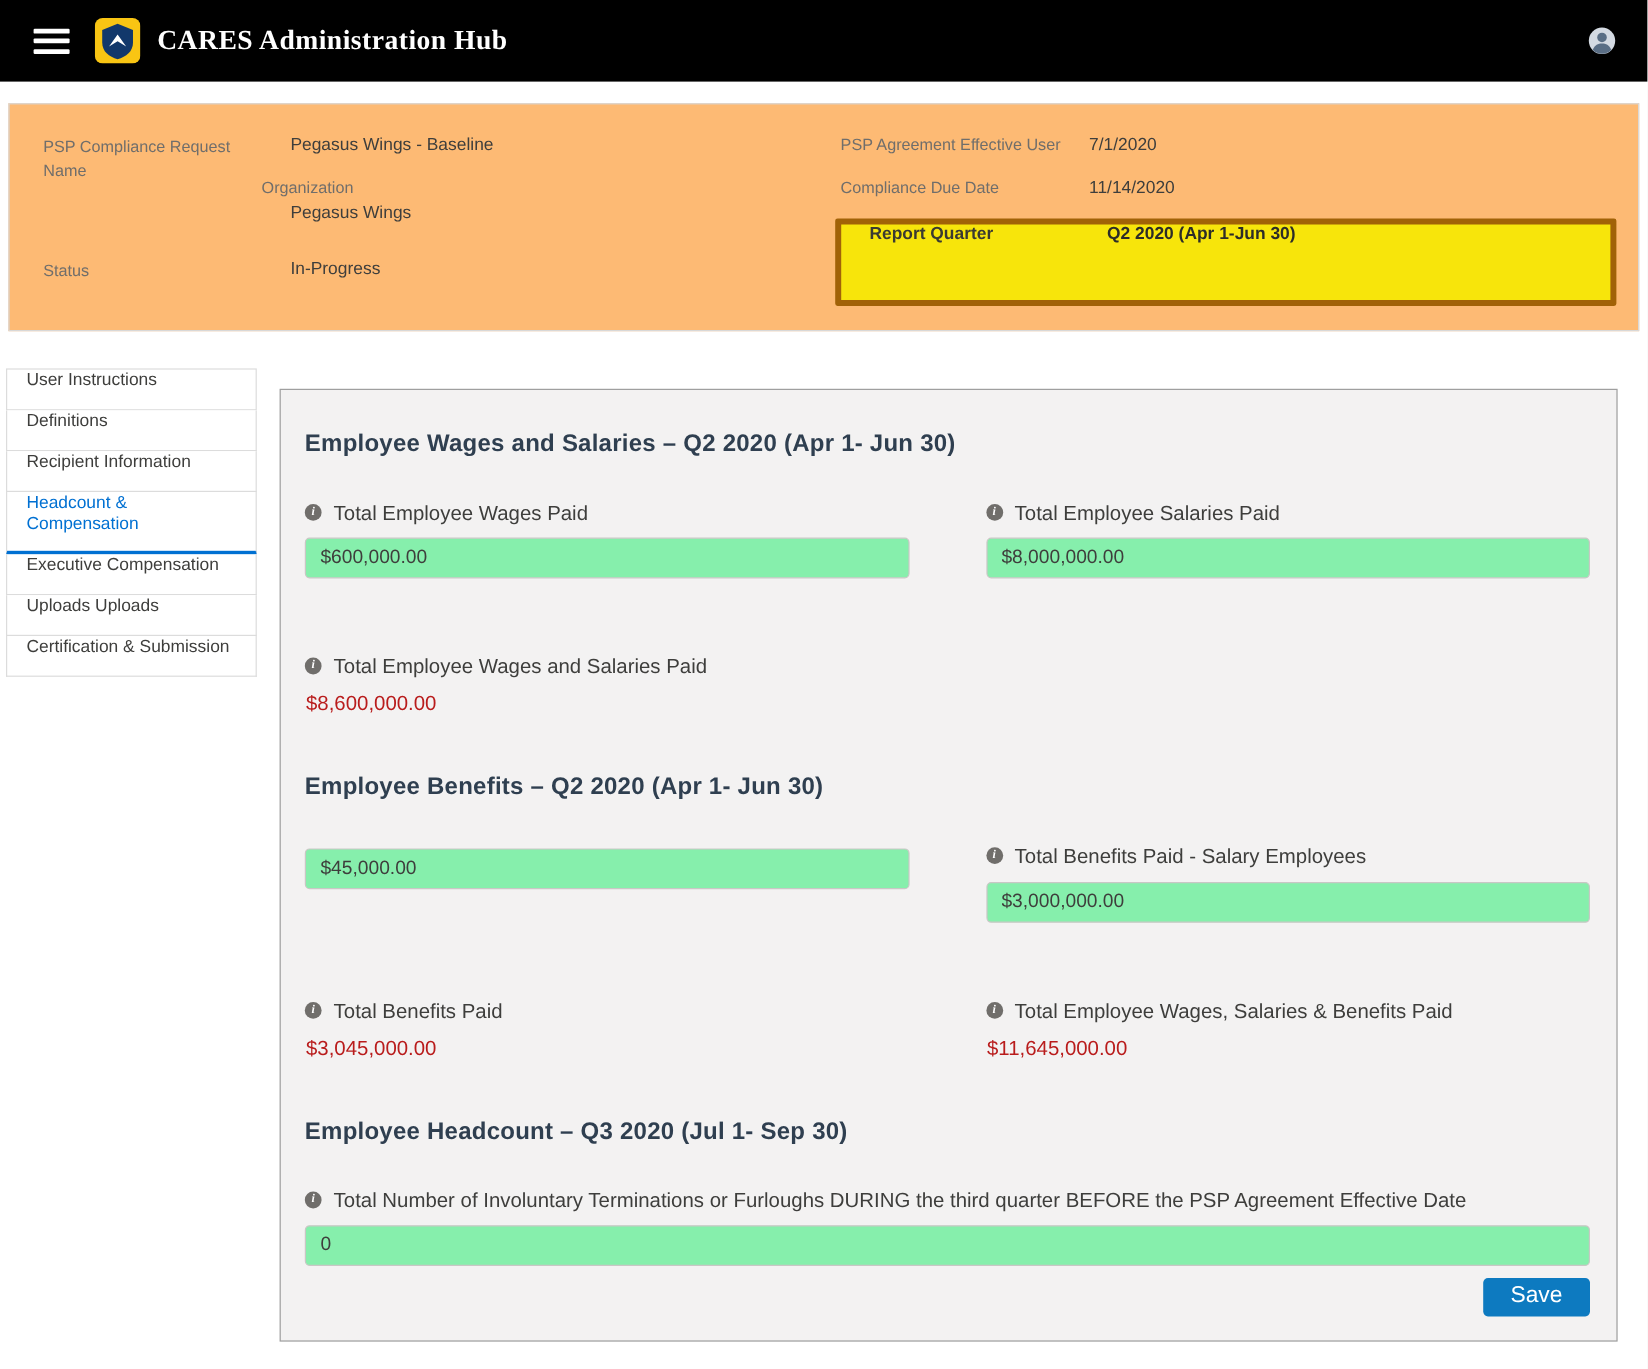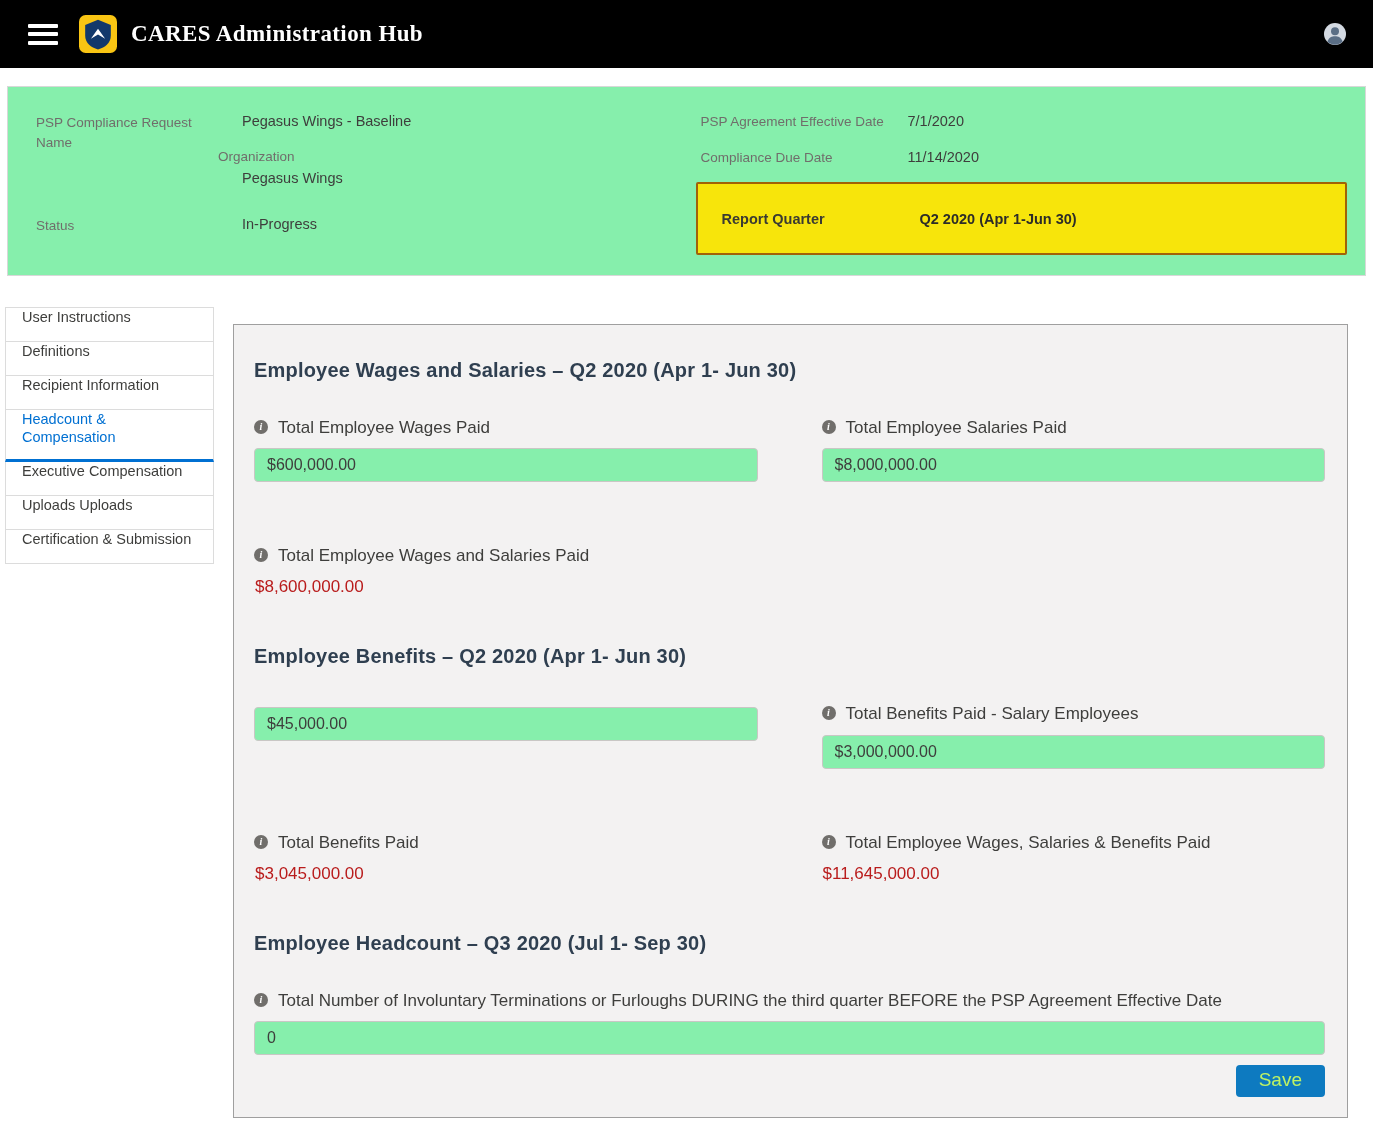--- a/index.html
+++ b/index.html
@@ -38,21 +38,21 @@
   .avatar {
     margin-left:auto;
     width:24px; height:24px;
     border:none; background:none; cursor:pointer; padding:0;
   }
   .avatar svg { width:24px; height:24px; display:block; }
 
   
   .info-card {
     margin:18px 7px 0 7px;
-    background:#86efac;
+    background:#fdba74;
     border:1px solid #d8d8d8;
     min-height:186px;
     display:flex;
     padding:26px 18px 20px 28px;
   }
   .hc-left { width:660px; }
   .hc-row { display:flex; }
   .hc-row + .hc-row { margin-top:30px; }
   .hc-label {
     width:182px; flex:0 0 182px;
@@ -69,25 +69,24 @@
   .hc-rrow + .hc-rrow { margin-top:20px; }
   .hc-rlabel {
     width:212px; flex:0 0 212px;
     color:#706e6b; font-size:13.5px; padding-left:5px;
   }
   .hc-rvalue { font-size:14.5px; color:#3e3e3c; }
 
   .quarter-box {
     margin-top:17px;
     background:#f7e50b;
-    border:2px solid #a16207;
+    border:5px solid #a16207;
     border-radius:2px;
     height:73px;
     display:flex;
-    align-items:center;
     padding:0 24px;
   }
   .q-label {
     width:198px; flex:0 0 198px;
     font-size:14.5px; font-weight:700; color:#3a3a32;
   }
   .q-value { font-size:14.5px; font-weight:600; color:#2c2c28; }
 
   
   .layout { display:flex; align-items:flex-start; margin-top:31px; padding-left:5px; }
@@ -171,21 +170,21 @@
     font-size:17px;
     color:#b91c1c;
     margin-top:8px;
     padding-left:1px;
   }
 
   .full-field { margin-top:32px; }
   .save-row { display:flex; justify-content:flex-end; margin-top:10px; }
   .save-btn {
     background:#0d7ac0;
-    color:#bef264;
+    color:#ffffff;
     border:none;
     border-radius:4px;
     font-size:19px;
     font-family:"Liberation Sans", sans-serif;
     padding:4px 23px 6px 23px;
     cursor:pointer;
   }
 </style>
 </head>
 <body>
@@ -226,21 +225,21 @@
         </div>
       </div>
       <div class="hc-row">
         <div class="hc-label">Status</div>
         <div class="hc-value">In-Progress</div>
       </div>
     </div>
 
     <div class="hc-right">
       <div class="hc-rrow">
-        <div class="hc-rlabel">PSP Agreement Effective Date</div>
+        <div class="hc-rlabel">PSP Agreement Effective User</div>
         <div class="hc-rvalue">7/1/2020</div>
       </div>
       <div class="hc-rrow">
         <div class="hc-rlabel">Compliance Due Date</div>
         <div class="hc-rvalue">11/14/2020</div>
       </div>
       <div class="quarter-box">
         <div class="q-label">Report Quarter</div>
         <div class="q-value">Q2 2020 (Apr 1-Jun 30)</div>
       </div>

